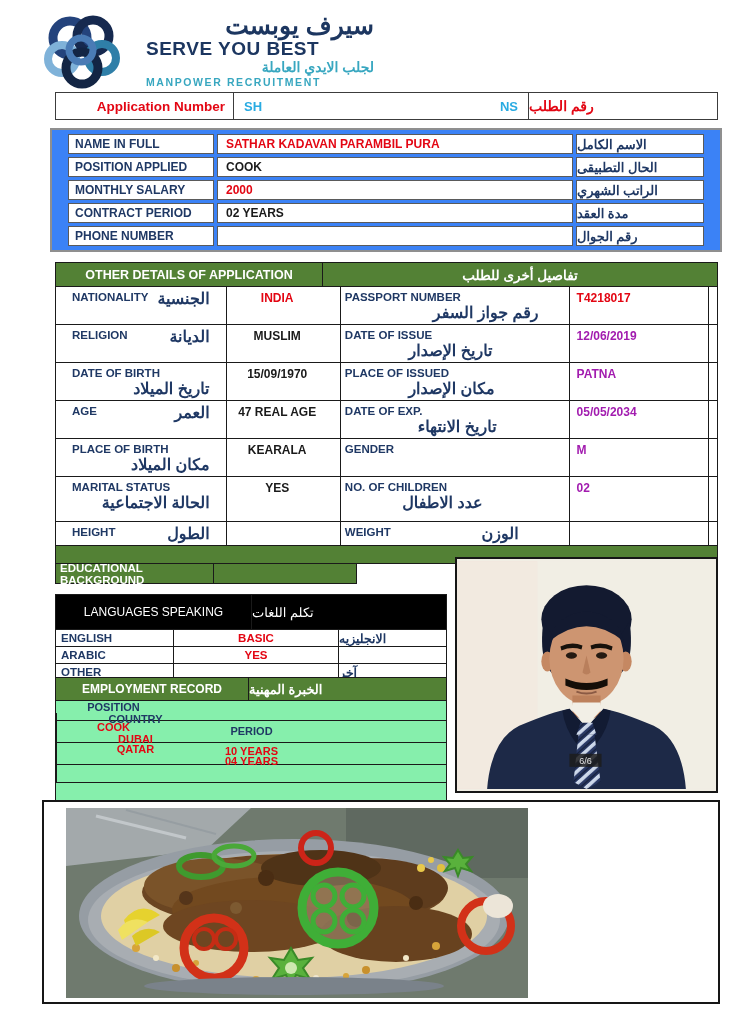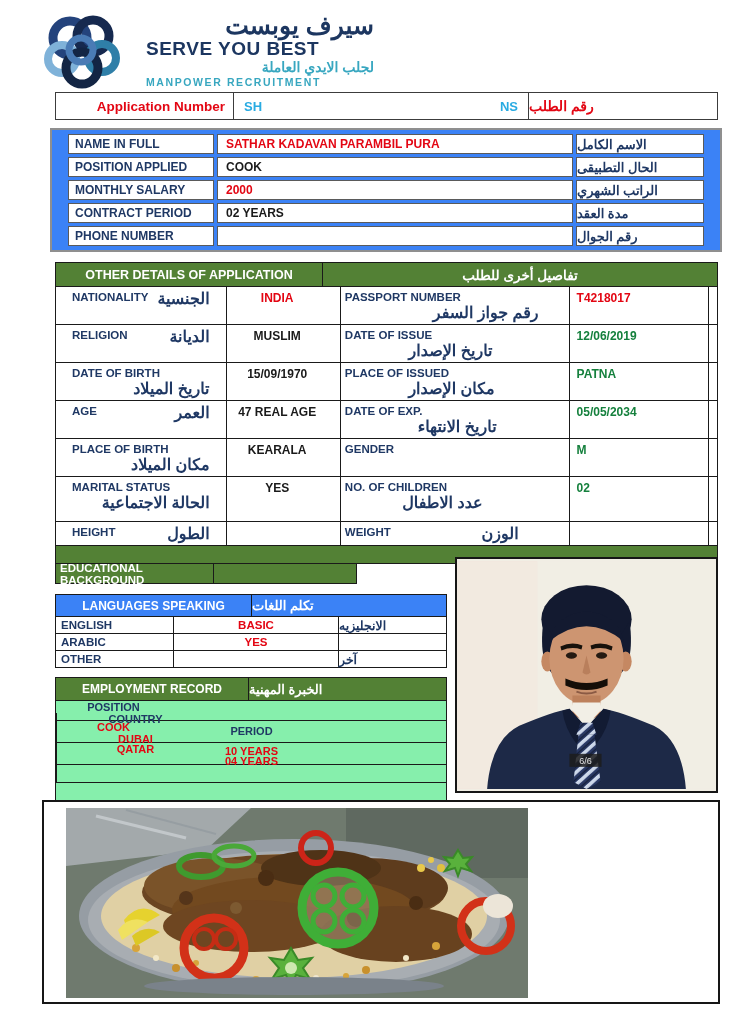--- a/index.html
+++ b/index.html
@@ -36,35 +36,35 @@
   .other { position:absolute; left:55px; top:262px; width:663px; border:1px solid #1a1a1a; background:#fff; }
   .ot-head { display:flex; height:23px; background:#538135; color:#fff; font-weight:bold; font-size:12.5px; }
   .ot-head .hl { width:267px; display:flex; align-items:center; justify-content:center; border-right:1px solid #1a1a1a; }
   .ot-head .hr { flex:1; display:flex; align-items:center; justify-content:center; direction:rtl; font-size:13.5px; }
   .ot-row { display:flex; border-top:1px solid #1a1a1a; }
   .ot-row .cell { border-left:1px solid #1a1a1a; padding:2px 4px; font-weight:bold;margin-left:12px; }
   .ot-row .cell:first-child { border-left:none; }
   .c1 { width:157px; display:flex; justify-content:space-between; flex-wrap:wrap; align-content:flex-start; }
   .c2 { width:110px; text-align:center; color:#1a1a1a; font-size:12px; padding-top:4px !important; }
   .c3 { width:234px; display:flex; justify-content:space-between; flex-wrap:wrap; align-content:flex-start; }
-  .c4 { width:137px; color:#15803d; font-size:12px; padding-top:4px !important; padding-left:7px !important; }
+  .c4 { width:137px; color:#a21caf; font-size:12px; padding-top:4px !important; padding-left:7px !important; }
   .c5 { flex:1; }
   .lab-en { color:#1f3864; font-size:11.5px; padding-top:2px; }
   .lab-ar { color:#1f3864; font-size:16px; direction:rtl; margin-left:auto; text-align:right; }
   .h37{min-height:37px} .h36{min-height:36px} .h38{min-height:38px} .h27{min-height:27px} .h45{min-height:45px} .h22{min-height:22px}
   .ot-footer { height:18px; background:#538135; border-top:1px solid #1a1a1a; }
 
   
   .edu { position:absolute; left:55px; top:563px; width:302px; height:21px; background:#538135; border:1px solid #1a1a1a; display:flex; }
   .edu .e1 { width:158px; border-right:1px solid #1a1a1a; color:#fff; font-weight:bold; font-size:11.5px; display:flex; align-items:center; padding-left:4px; }
   .edu .e2 { flex:1; }
 
   
   .langs { position:absolute; left:55px; top:594px; width:392px; border:1px solid #1a1a1a; background:#fff; }
-  .lg-head { display:flex; height:21px; background:#3b82f6; color:#fff; font-weight:bold; }
+  .lg-head { display:flex; height:34px; background:#000000; color:#fff; font-weight:normal; }
   .lg-head .l1 { width:196px; border-right:1px solid #1a1a1a; display:flex; align-items:center; justify-content:center; font-size:12px; }
   .lg-head .l2 { flex:1; display:flex; align-items:center; justify-content:flex-end; padding-right:13px; direction:rtl; font-size:13px; }
   .lg-row { display:flex; height:17px; border-top:1px solid #1a1a1a; font-weight:bold; font-size:11.5px; }
   .lg-row .a { width:117px; color:#1f3864; padding-left:5px; display:flex; align-items:center; }
   .lg-row .b { width:165px; border-left:1px solid #1a1a1a; display:flex; align-items:center; justify-content:center; }
   .lg-row .c { flex:1; border-left:1px solid #1a1a1a; display:flex; align-items:center; justify-content:flex-end; padding-right:5px; color:#1f3864; direction:rtl; font-size:12.5px; }
 
   
   .emp { position:absolute; left:55px; top:677px; width:392px; border:1px solid #1a1a1a; background:#86efac; }
   .em-head { display:flex; height:22px; background:#538135; color:#fff; font-weight:bold; }

